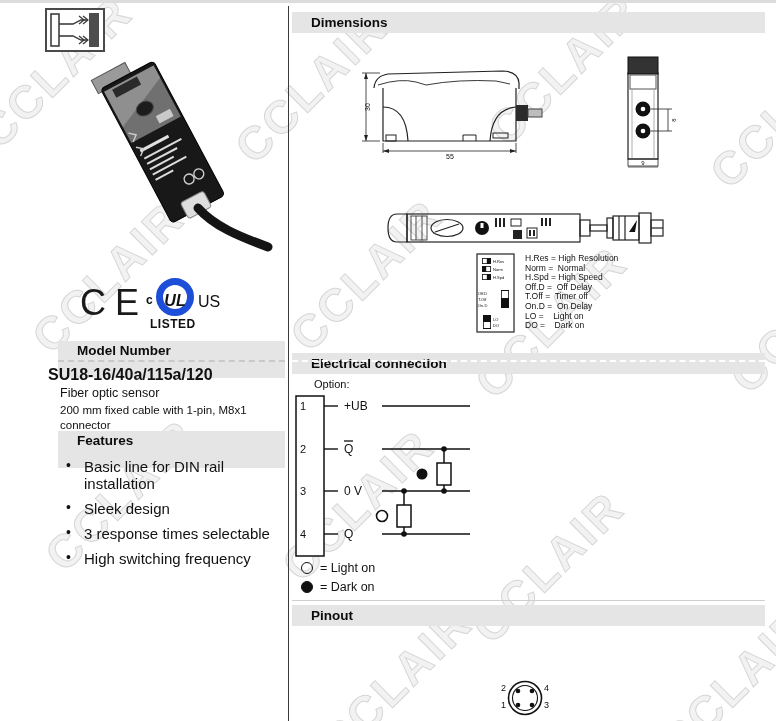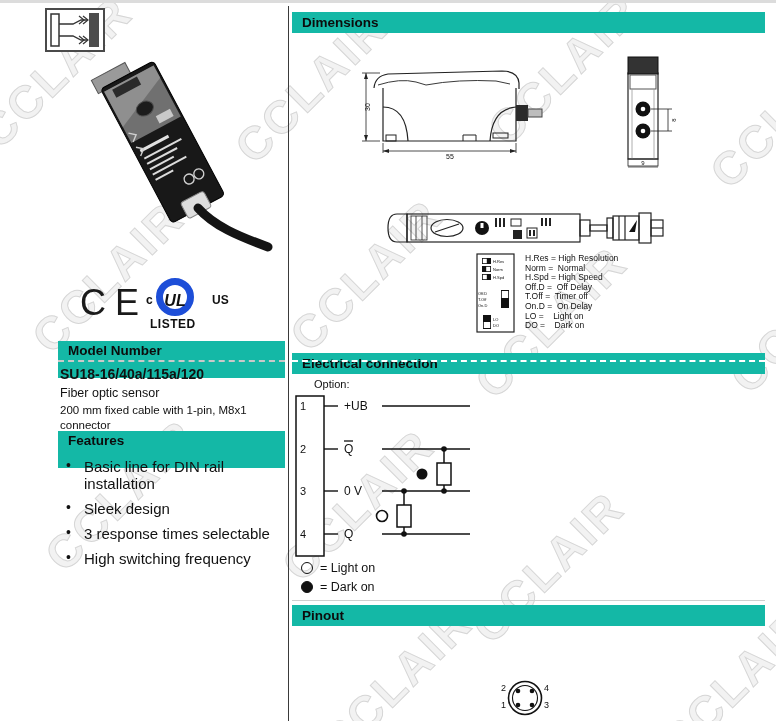--- a/index.html
+++ b/index.html
@@ -7,39 +7,39 @@
         font-family:"Liberation Sans", sans-serif;color:#111;}
   .abs{position:absolute;}
   
   .wm{position:absolute;font-size:46px;font-weight:bold;letter-spacing:3px;
       color:#f2f2f2;-webkit-text-stroke:1px #d6d6d6;transform:rotate(-45deg);
       pointer-events:none;z-index:0;white-space:nowrap;}
   .content{position:relative;z-index:1;}
   .topstrip{position:absolute;left:0;top:0;width:776px;height:3px;background:#dcdcdc;}
   .vdivider{position:absolute;left:288px;top:6px;width:1px;height:715px;background:#3a3a3a;}
   
-  .bar{position:absolute;background:#14b8a6;color:#0c0c0c;font-weight:bold;
-       font-size:13.5px;line-height:21px;padding-left:10px;box-sizing:border-box;}
+  .bar{position:absolute;background:#e5e5e5;color:#0c0c0c;font-weight:bold;
+       font-size:13.5px;line-height:21px;padding-left:19px;box-sizing:border-box;}
   .bar-left{left:58px;width:227px;height:37px;line-height:20px;}
   .bar-right{left:292px;width:473px;height:21px;}
   .dash-left{position:absolute;left:58px;top:360px;width:227px;border-top:2px dashed #c9c9c9;z-index:2;}
   .dash-right{position:absolute;left:292px;top:360px;width:473px;border-top:2px dashed #ffffff;z-index:3;}
   .hline{position:absolute;background:#cfcfcf;height:1px;}
   
   .icon-box{position:absolute;left:45px;top:8px;width:60px;height:44px;border:2px solid #4a4a4a;box-sizing:border-box;background:#fff;}
   
   .ce{position:absolute;left:80px;top:282px;font-size:36px;letter-spacing:9px;color:#1a1a1a;}
   .ul-circle{position:absolute;left:156px;top:278px;width:38px;height:38px;border:7px solid #1d4ed8;
              border-radius:50%;box-sizing:border-box;text-align:center;font-weight:bold;
              font-size:16px;line-height:32px;font-style:italic;}
   .ul-c{position:absolute;left:146px;top:293px;font-weight:bold;font-size:12px;}
-  .ul-us{position:absolute;left:212px;top:293px;font-weight:bold;font-size:12px;}
+  .ul-us{position:absolute;left:198px;top:293px;font-weight:normal;font-size:16px;}
   .ul-listed{position:absolute;left:150px;top:317px;font-weight:bold;font-size:12px;letter-spacing:.5px;}
   
-  .model{position:absolute;left:60px;top:366px;font-weight:bold;font-size:14px;}
+  .model{position:absolute;left:48px;top:366px;font-weight:bold;font-size:16px;}
   .mtype{position:absolute;left:60px;top:386px;font-size:12.5px;}
   .mdesc{position:absolute;left:60px;top:403px;width:218px;font-size:11.5px;line-height:1.3;}
   
   .features-list{position:absolute;left:60px;top:458px;margin:0;padding:0;list-style:none;width:225px;}
   .features-list li{font-size:15px;margin-bottom:8px;padding-left:24px;position:relative;}
   .features-list li::before{content:"•";position:absolute;left:6px;top:-1px;font-size:14px;}
   
   .option-label{position:absolute;left:314px;top:378px;font-size:11px;}
   .elec-legend{position:absolute;left:301px;top:561px;font-size:12.5px;}
   .elec-legend .row{display:flex;align-items:center;margin-bottom:5px;text-align:center;}

